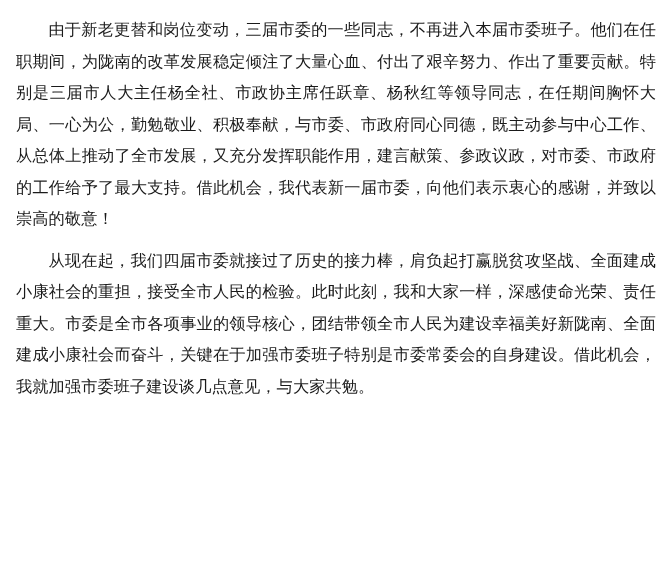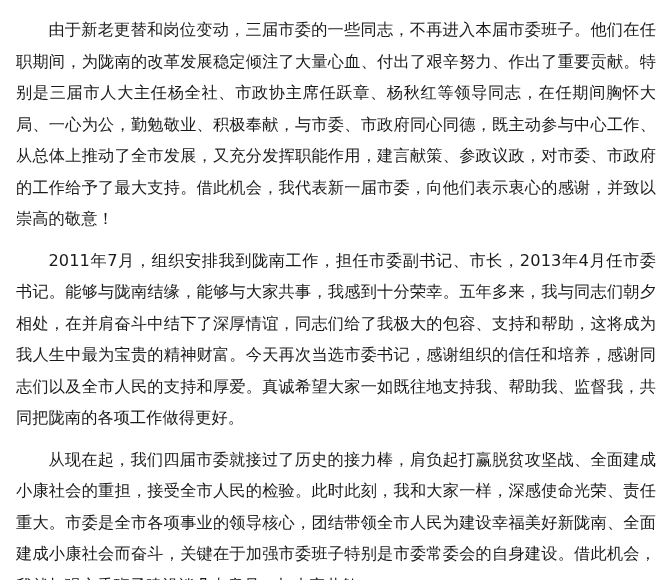--- a/index.html
+++ b/index.html
@@ -37,16 +37,15 @@
   .para:last-child {
     margin-bottom: 0;
   }
 </style>
 </head>
 <body>
 
 <div class="page">
   <div class="doc-body">
     <p class="para">由于新老更替和岗位变动，三届市委的一些同志，不再进入本届市委班子。他们在任职期间，为陇南的改革发展稳定倾注了大量心血、付出了艰辛努力、作出了重要贡献。特别是三届市人大主任杨全社、市政协主席任跃章、杨秋红等领导同志，在任期间胸怀大局、一心为公，勤勉敬业、积极奉献，与市委、市政府同心同德，既主动参与中心工作、从总体上推动了全市发展，又充分发挥职能作用，建言献策、参政议政，对市委、市政府的工作给予了最大支持。借此机会，我代表新一届市委，向他们表示衷心的感谢，并致以崇高的敬意！</p>
-    <p class="para">2011年7月，组织安排我到陇南工作，担任市委副书记、市长，2013年4月任市委书记。能够与陇南结缘，能够与大家共事，我感到十分荣幸。五年多来，我与同志们朝夕相处，在并肩奋斗中结下了深厚情谊，同志们给了我极大的包容、支持和帮助，这将成为我人生中最为宝贵的精神财富。今天再次当选市委书记，感谢组织的信任和培养，感谢同志们以及全市人民的支持和厚爱。真诚希望大家一如既往地支持我、帮助我、监督我，共同把陇南的各项工作做得更好。</p>
     <p class="para">从现在起，我们四届市委就接过了历史的接力棒，肩负起打赢脱贫攻坚战、全面建成小康社会的重担，接受全市人民的检验。此时此刻，我和大家一样，深感使命光荣、责任重大。市委是全市各项事业的领导核心，团结带领全市人民为建设幸福美好新陇南、全面建成小康社会而奋斗，关键在于加强市委班子特别是市委常委会的自身建设。借此机会，我就加强市委班子建设谈几点意见，与大家共勉。</p>
   </div>
 </div>
 
 </body></html>

